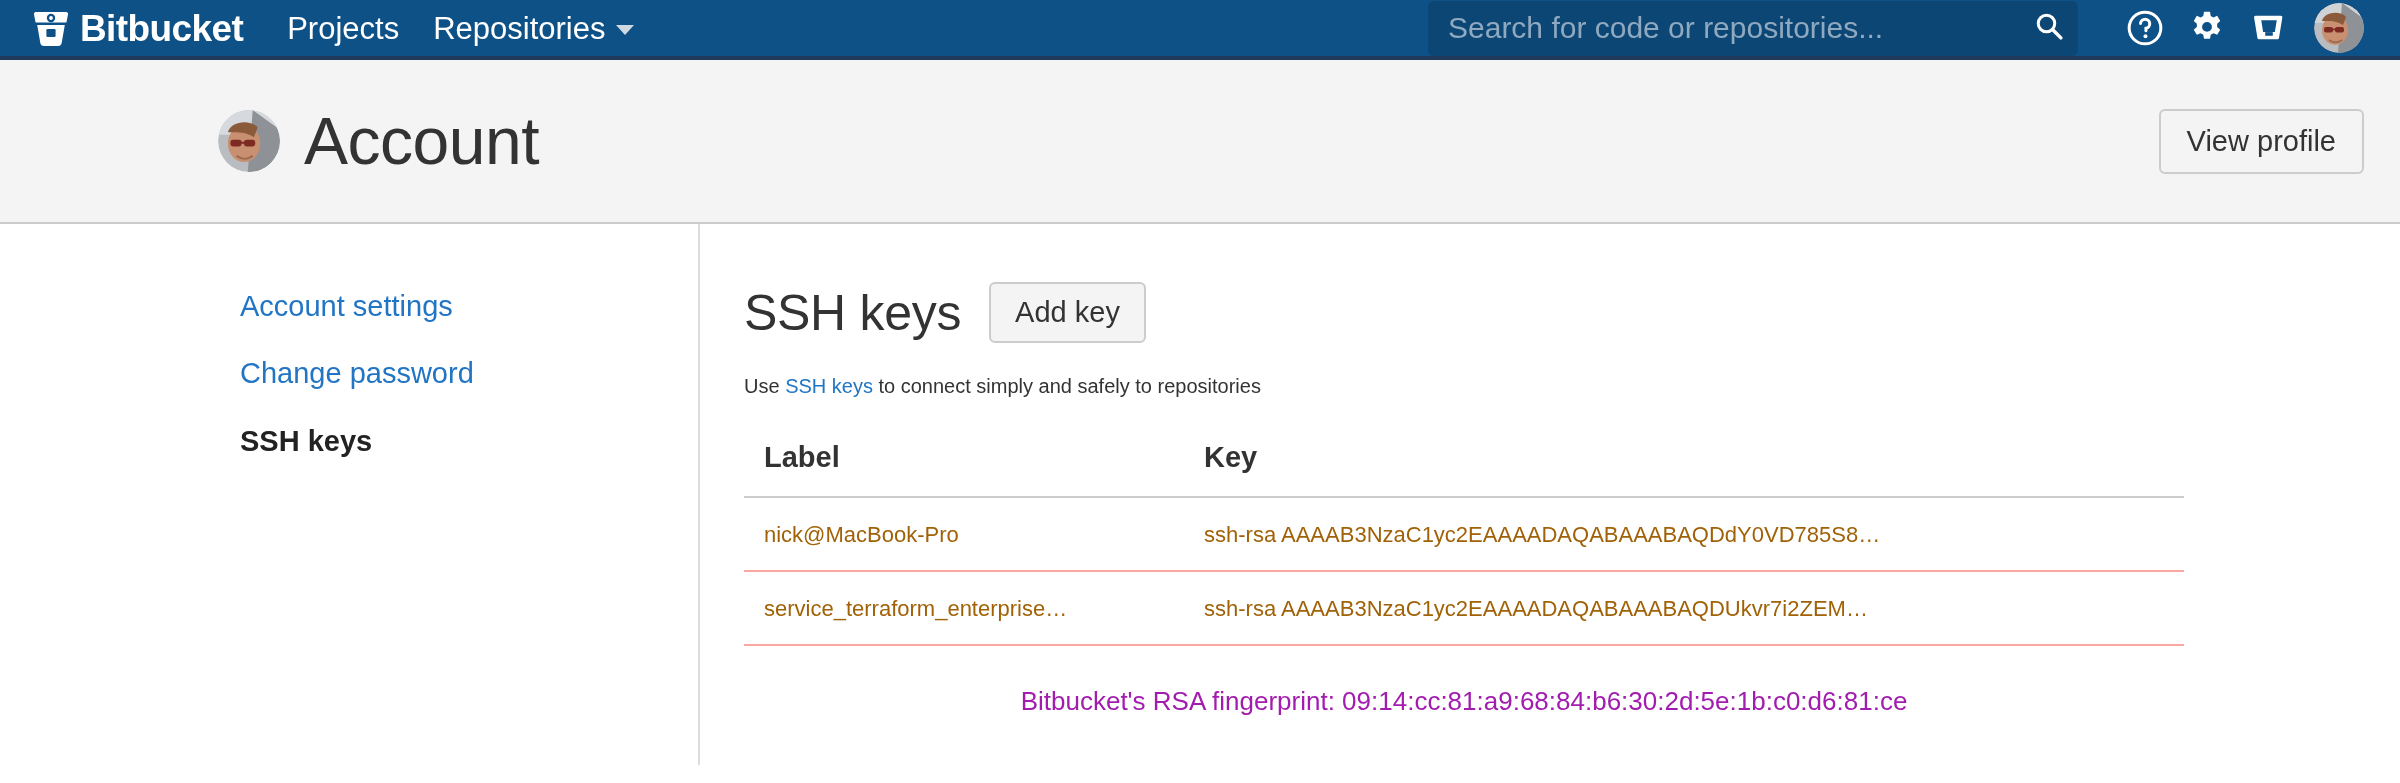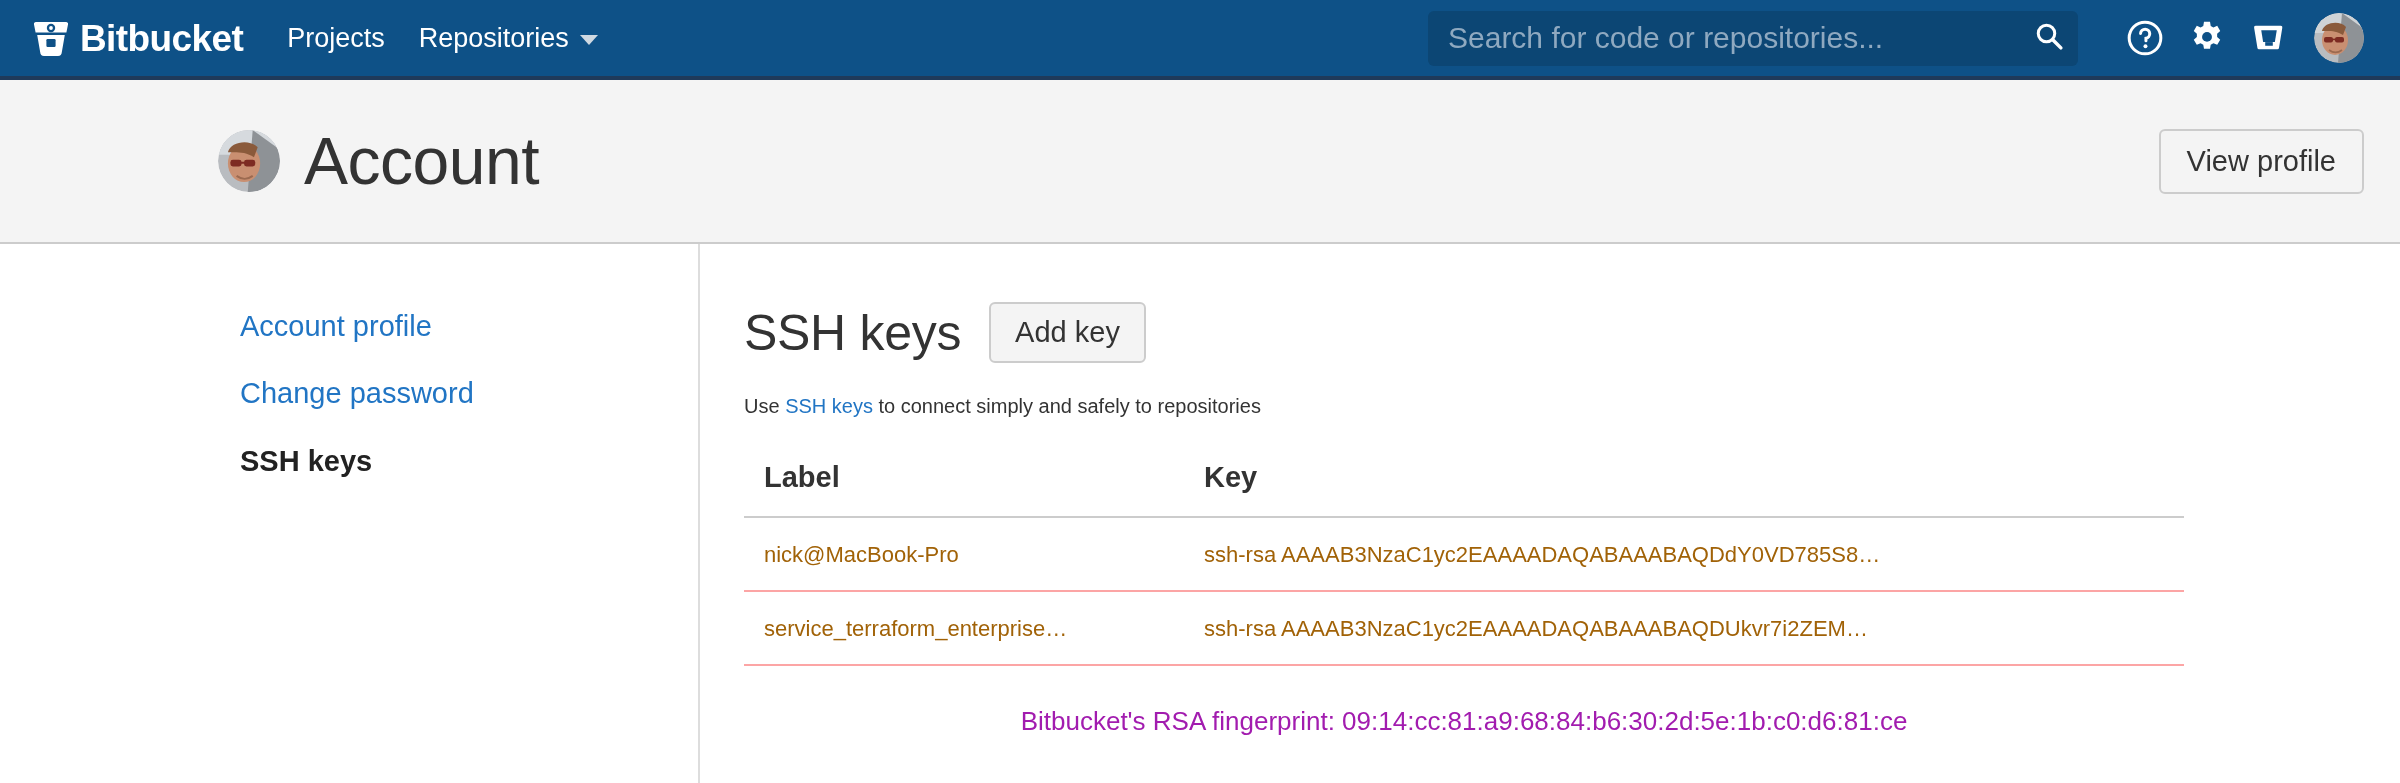--- a/index.html
+++ b/index.html
@@ -7,21 +7,21 @@
     width: 2400px; height: 783px;
     background: #ffffff;
     font-family: "Liberation Sans", sans-serif;
     -webkit-font-smoothing: antialiased;
     overflow: hidden;
   }
 
   
   .topnav {
     position: relative;
-    height: 80px;
+    height: 60px;
     background: #0e5187;
     border-bottom: 4px solid #1f3a5a;
     display: flex;
     align-items: center;
     padding: 0 36px 0 34px;
   }
   .brand {
     display: flex;
     align-items: center;
     gap: 12px;
@@ -32,21 +32,21 @@
   .brand-name {
     color: #ffffff;
     font-size: 37px;
     font-weight: bold;
     letter-spacing: -0.6px;
     line-height: 1;
   }
   .nav-links { display: flex; align-items: center; gap: 34px; }
   .nav-link {
     color: #ffffff;
-    font-size: 27px;
+    font-size: 31px;
     line-height: 1;
     text-decoration: none;
     display: flex;
     align-items: center;
     gap: 11px;
     white-space: nowrap;
   }
   .caret {
     width: 0; height: 0;
     border-left: 9px solid transparent;
@@ -343,21 +343,21 @@
     </span>
     <h1 class="page-title">Account</h1>
     <button class="btn btn-view-profile">View profile</button>
   </div>
 </div>
 
 <div class="body-wrap">
 
   <nav class="sidebar">
     <a class="side-item" href="#">
-      <span>Account profile</span>
+      <span>Account settings</span>
     </a>
     <a class="side-item" href="#">
       <span>Change password</span>
     </a>
     <a class="side-item active" href="#">
       <span>SSH keys</span>
     </a>
   </nav>
 
   <main class="content">

